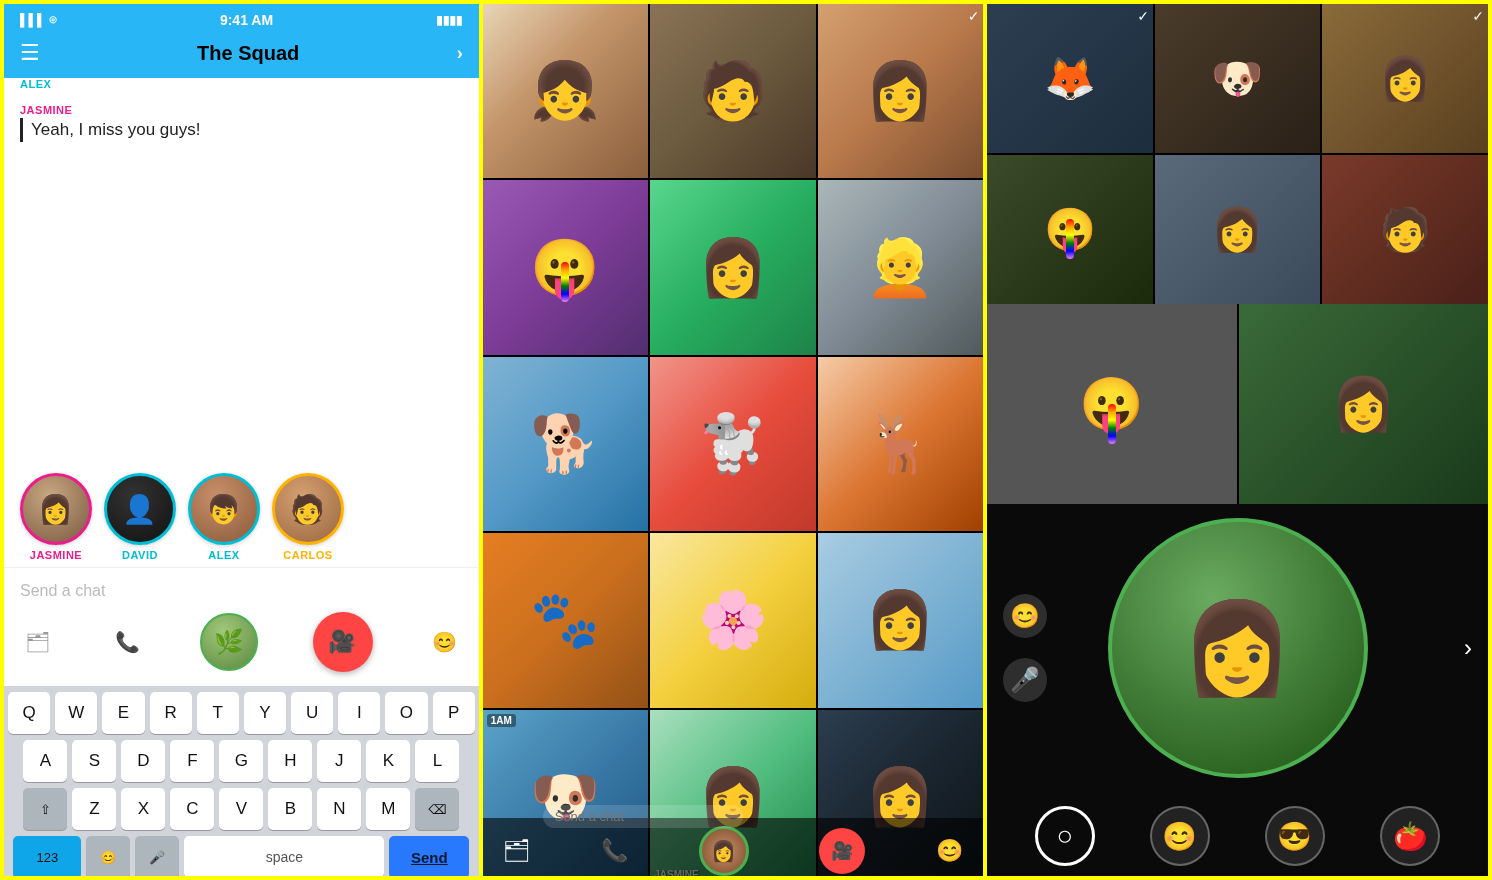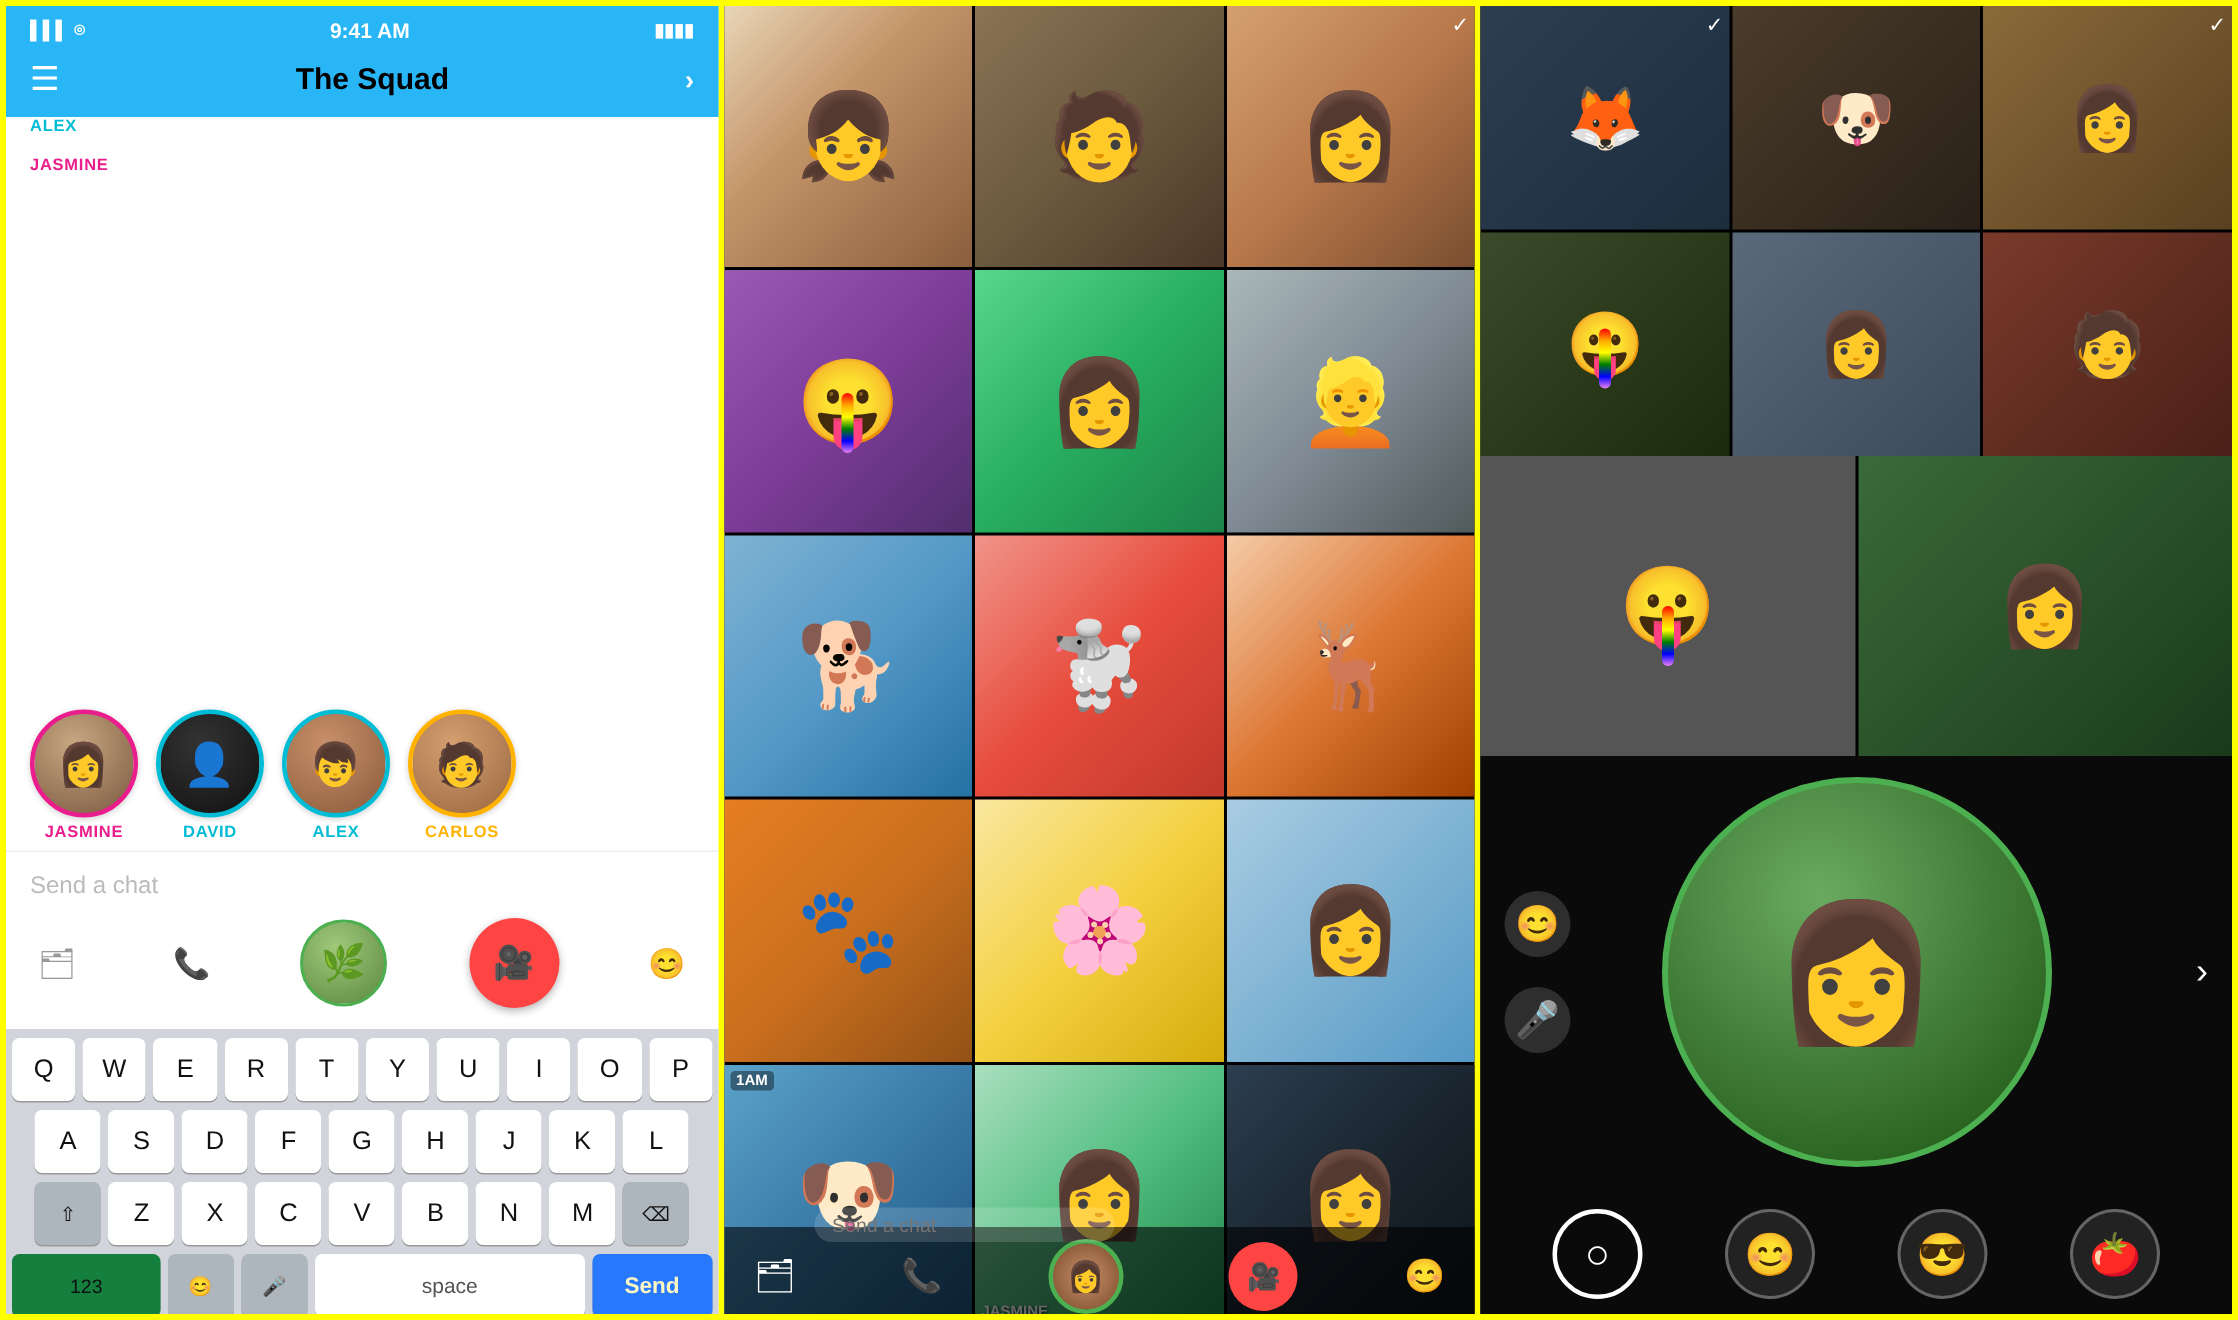--- a/index.html
+++ b/index.html
@@ -244,39 +244,40 @@
 
     .key.space-key {
       flex: 4;
       max-width: 200px;
       font-size: 14px;
       color: #555;
     }
 
     .key.send-key {
       background: #2979FF;
-      color: #fef9c3;
+      color: #0f172a;
       flex: 1.8;
       max-width: 80px;
       font-size: 15px;
       font-weight: 600;
+      text-decoration: underline;
     }
 
     .keyboard-bottom {
       display: flex;
       justify-content: center;
       gap: 5px;
       margin-bottom: 2px;
     }
 
     .key-bottom-left {
-      background: #15803d;
+      background: #0ea5e9;
       border-radius: 5px;
       height: 42px;
-      width: 99px;
+      width: 68px;
       display: flex;
       align-items: center;
       justify-content: center;
       font-size: 13px;
       color: #111;
       box-shadow: 0 1px 0 #999;
     }
 
     
     .panel-video-grid {
@@ -546,20 +547,21 @@
     <span class="header-chevron">›</span>
   </div>
 
 
   <div class="chat-messages">
     <div class="chat-message">
       <div class="sender-name sender-alex">ALEX</div>
     </div>
     <div class="chat-message">
       <div class="sender-name sender-jasmine">JASMINE</div>
+      <div class="message-text message-jasmine">Yeah, I miss you guys!</div>
     </div>
   </div>
 
   <div class="avatars-section">
     <div class="avatar-item">
       <div class="avatar-circle avatar-jasmine">👩</div>
       <span class="avatar-label label-jasmine">JASMINE</span>
     </div>
     <div class="avatar-item">
       <div class="avatar-circle avatar-david">👤</div>

